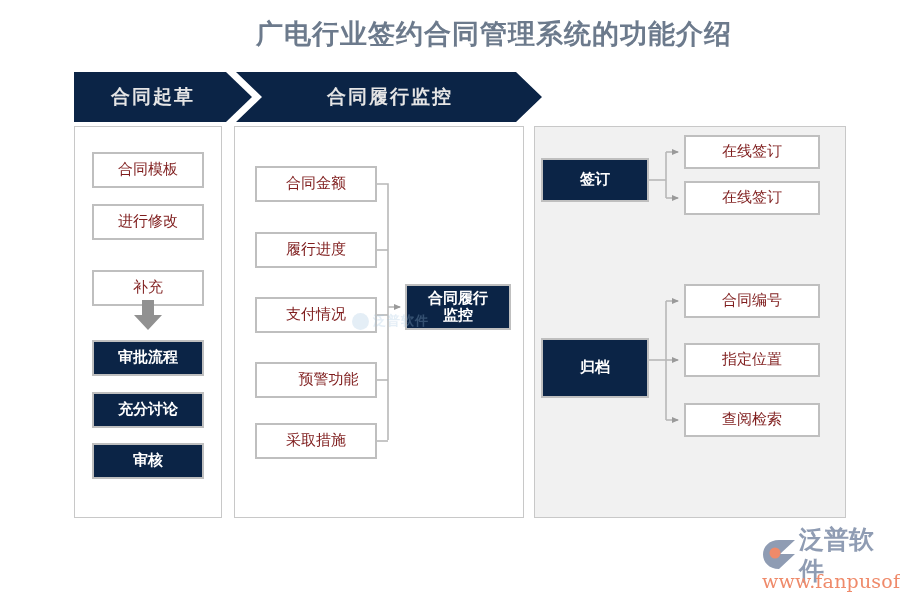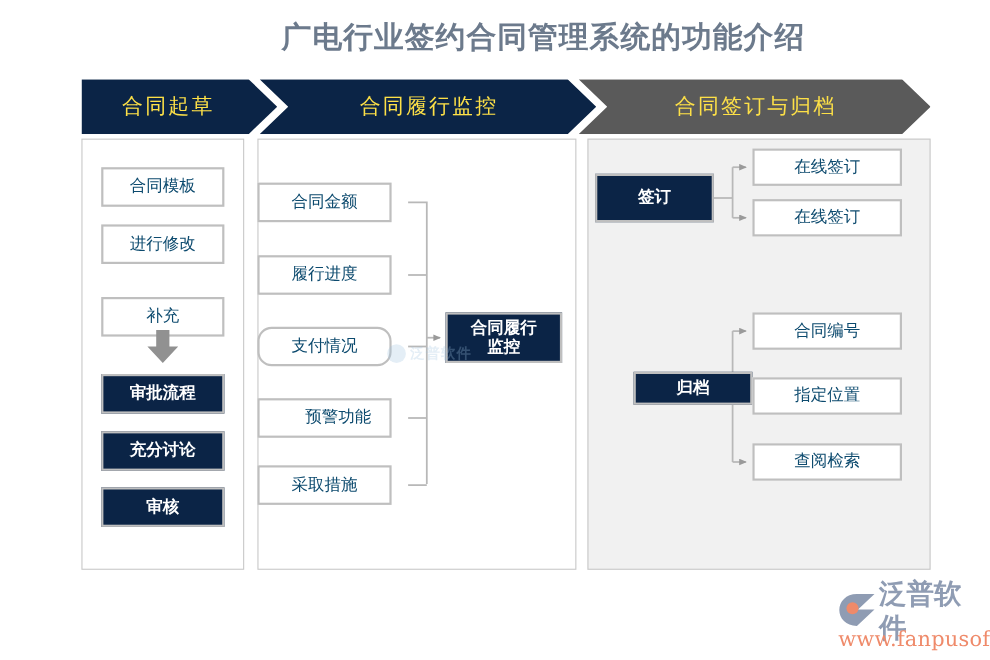--- a/index.html
+++ b/index.html
@@ -32,23 +32,23 @@
     font-weight: 700;
     white-space: nowrap;
     margin-left: 44px;
   }
 
   
   .banner {
     position: absolute;
     height: 50px;
     top: 72px;
-    color: #fde047;
+    color: #e5e5e5;
     font-size: 19px;
-    font-weight: normal;
+    font-weight: bold;
     letter-spacing: 2px;
     display: flex;
     align-items: center;
     justify-content: center;
     box-sizing: border-box;
   }
   .banner-navy { background: #0b2446; }
   .banner-gray { background: #5a5a5a; }
 
   .b1 {
@@ -89,21 +89,21 @@
     display: flex;
     align-items: center;
     justify-content: center;
     text-align: center;
     font-size: 15px;
     line-height: 1.15;
   }
   .node-plain {
     background: #ffffff;
     border: 2px solid #bfbfbf;
-    color: #0c4a6e;
+    color: #7f1d1d;
     font-weight: normal;
   }
   .node-navy {
     background: #0b2446;
     border: 2px solid #bfbfbf;
     color: #ffffff;
     font-weight: bold;
   }
 
   
@@ -118,37 +118,37 @@
   
   .down-arrow {
     position: absolute;
     left: 131px;
     top: 298px;
     width: 34px;
     height: 34px;
   }
 
   
-  .mn { left: 234px; width: 122px; height: 36px; }
+  .mn { left: 255px; width: 122px; height: 36px; }
   .mn1 { top: 166px; }
   .mn2 { top: 232px; }
-  .mn3 { top: 297px; border-radius: 13px; }
+  .mn3 { top: 297px; }
   .mn4 { top: 362px; padding-left: 25px; }
   .mn5 { top: 423px; }
 
   .mid-target {
     left: 405px;
     top: 284px;
     width: 106px;
     height: 46px;
   }
 
   
   .rn-navy-1 { left: 541px; top: 158px; width: 108px; height: 44px; }
-  .rn-navy-2 { left: 541px; top: 338px; width: 108px; height: 30px; margin-left: 35px; }
+  .rn-navy-2 { left: 541px; top: 338px; width: 108px; height: 60px; }
 
   .rn { left: 684px; width: 136px; height: 34px; }
   .rn1 { top: 135px; }
   .rn2 { top: 181px; }
   .rn3 { top: 284px; }
   .rn4 { top: 343px; }
   .rn5 { top: 403px; }
 
   
   .connectors {
@@ -227,23 +227,20 @@
 <div id="canvas">
 
   <div class="page-title">广电行业签约合同管理系统的功能介绍</div>
 
   <div class="banner banner-navy b1">
     <span>合同起草</span>
   </div>
   <div class="banner banner-navy b2">
     <span>合同履行监控</span>
   </div>
-  <div class="banner banner-gray b3">
-    <span>合同签订与归档</span>
-  </div>
 
   <div class="panel panel-left"></div>
   <div class="panel panel-mid"></div>
   <div class="panel panel-right"></div>
 
   <svg class="connectors" viewBox="0 0 900 600" xmlns="http://www.w3.org/2000/svg">
     <defs>
       <marker id="arrowGray" markerWidth="7" markerHeight="7" refX="6" refY="3.0" orient="auto" markerUnits="userSpaceOnUse">
         <path d="M0,0 L7,3 L0,6 z" fill="#9a9a9a"></path>
       </marker>

